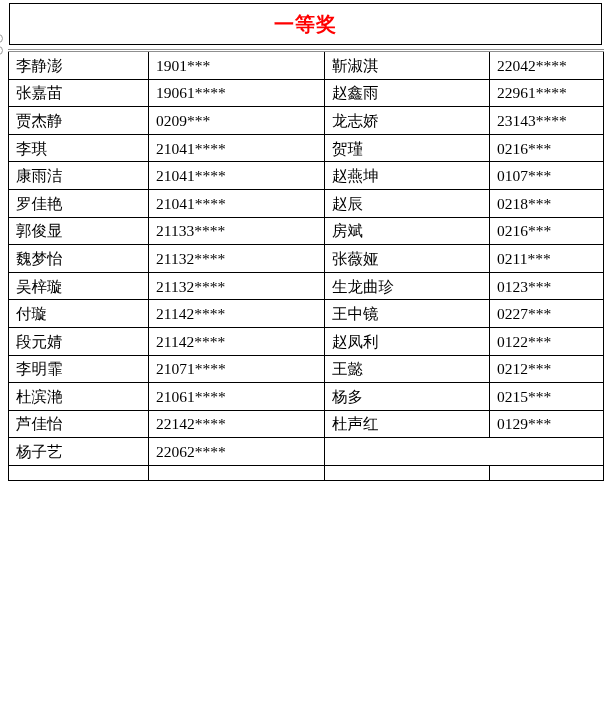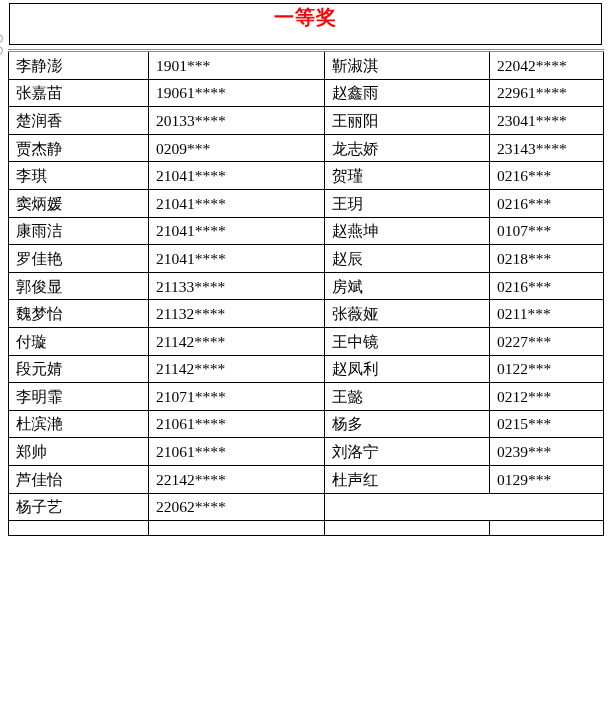--- a/index.html
+++ b/index.html
@@ -16,20 +16,21 @@
     color: #000000;
   }
   .title-box {
     position: absolute;
     left: 9px;
     top: 3px;
     width: 591px;
     height: 40px;
     border: 1px solid #000000;
     display: flex;
+    align-items: center;
     justify-content: center;
   }
   .title-text {
     font-size: 20px;
     font-weight: bold;
     letter-spacing: 1px;
   }
   .edge-handle {
     position: absolute;
     left: -6px;
@@ -93,41 +94,29 @@
         <td>靳淑淇</td>
         <td>22042****</td>
       </tr>
       <tr>
         <td>张嘉苗</td>
         <td>19061****</td>
         <td>赵鑫雨</td>
         <td>22961****</td>
       </tr>
       <tr>
-        <td>楚润香</td>
-        <td>20133****</td>
-        <td>王丽阳</td>
-        <td>23041****</td>
-      </tr>
-      <tr>
         <td>贾杰静</td>
         <td>0209***</td>
         <td>龙志娇</td>
         <td>23143****</td>
       </tr>
       <tr>
         <td>李琪</td>
         <td>21041****</td>
         <td>贺瑾</td>
-        <td>0216***</td>
-      </tr>
-      <tr>
-        <td>窦炳媛</td>
-        <td>21041****</td>
-        <td>王玥</td>
         <td>0216***</td>
       </tr>
       <tr>
         <td>康雨洁</td>
         <td>21041****</td>
         <td>赵燕坤</td>
         <td>0107***</td>
       </tr>
       <tr>
         <td>罗佳艳</td>
@@ -141,20 +130,26 @@
         <td>房斌</td>
         <td>0216***</td>
       </tr>
       <tr>
         <td>魏梦怡</td>
         <td>21132****</td>
         <td>张薇娅</td>
         <td>0211***</td>
       </tr>
       <tr>
+        <td>吴梓璇</td>
+        <td>21132****</td>
+        <td>生龙曲珍</td>
+        <td>0123***</td>
+      </tr>
+      <tr>
         <td>付璇</td>
         <td>21142****</td>
         <td>王中镜</td>
         <td>0227***</td>
       </tr>
       <tr>
         <td>段元婧</td>
         <td>21142****</td>
         <td>赵凤利</td>
         <td>0122***</td>
@@ -165,26 +160,20 @@
         <td>王懿</td>
         <td>0212***</td>
       </tr>
       <tr>
         <td>杜滨滟</td>
         <td>21061****</td>
         <td>杨多</td>
         <td>0215***</td>
       </tr>
       <tr>
-        <td>郑帅</td>
-        <td>21061****</td>
-        <td>刘洛宁</td>
-        <td>0239***</td>
-      </tr>
-      <tr>
         <td>芦佳怡</td>
         <td>22142****</td>
         <td>杜声红</td>
         <td>0129***</td>
       </tr>
       <tr>
         <td>杨子艺</td>
         <td>22062****</td>
         <td colspan="2"></td>
       </tr>

